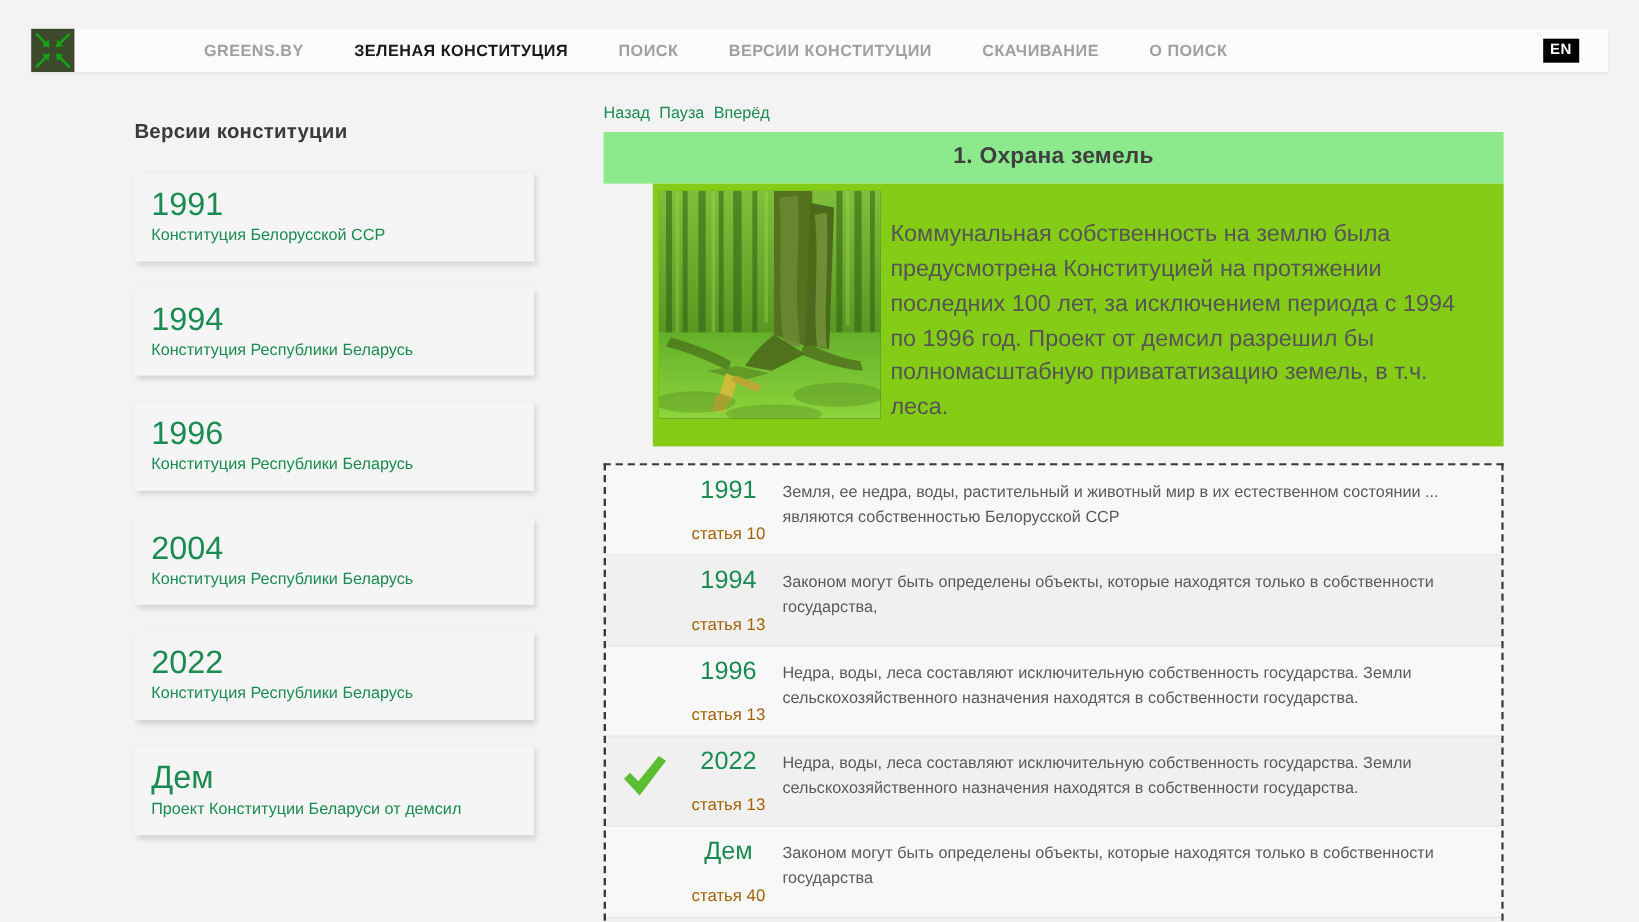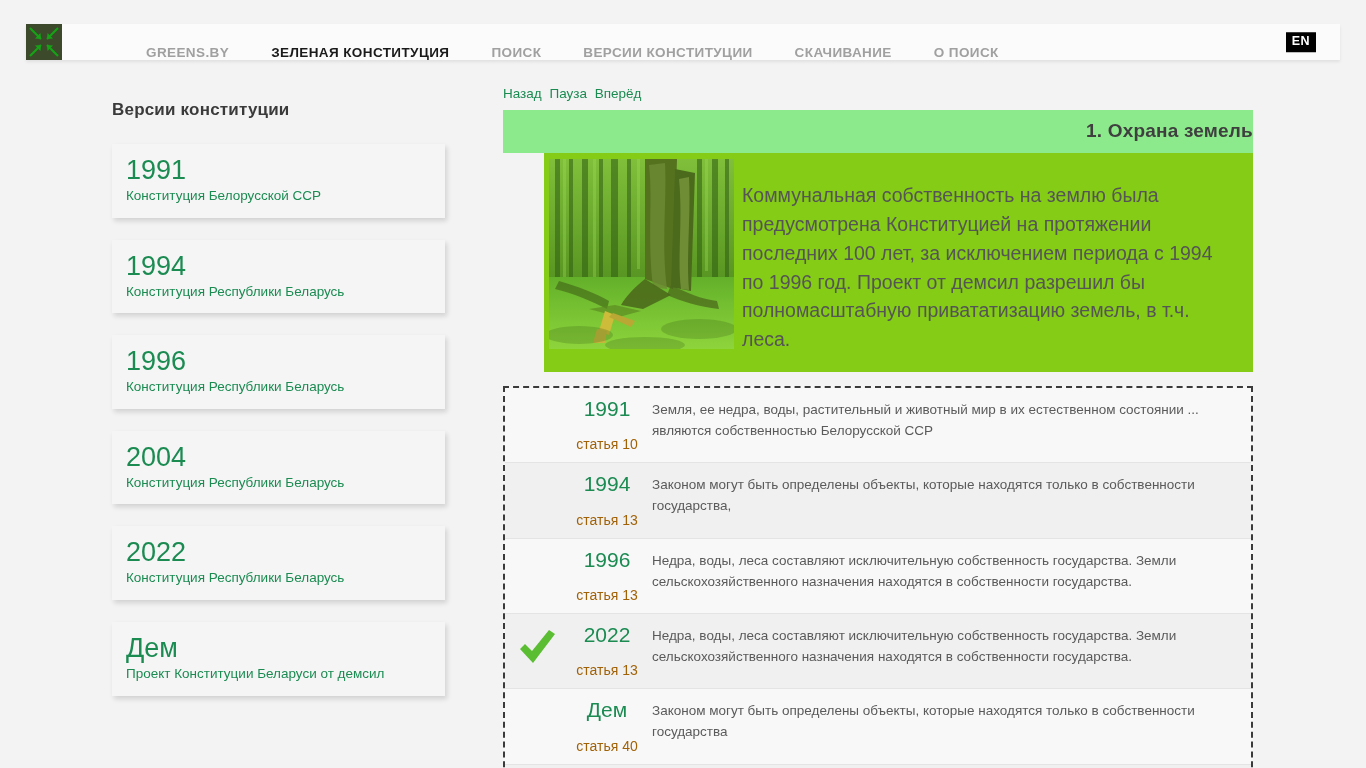--- a/index.html
+++ b/index.html
@@ -20,21 +20,22 @@
   
   .navbar {
     position: absolute;
     left: 26px;
     top: 24px;
     width: 1314px;
     height: 36px;
     background: #fbfbfb;
     box-shadow: 0 2px 3px rgba(0,0,0,0.08);
     display: flex;
-    align-items: flex-end;
+    align-items: center;
+    padding-left: 24px;
   }
 
   .logo {
     position: absolute;
     left: 0px;
     top: 0px;
     width: 36px;
     height: 36px;
     background: #3c4a2b;
     overflow: hidden;
@@ -136,21 +137,21 @@
     text-decoration: none;
     cursor: pointer;
   }
   .playback-bar a + a { margin-left: 4px; }
 
   .slide-title {
     background: #8cea8c;
     color: #3f3f3f;
     font-size: 19px;
     font-weight: bold;
-    text-align: right;
+    text-align: center;
     padding: 10px 0 11px 0;
     letter-spacing: 0.2px;
   }
 
   .slide-body {
     background: #84cc16;
     display: flex;
     align-items: flex-start;
     padding: 0;
     min-height: 218px;

